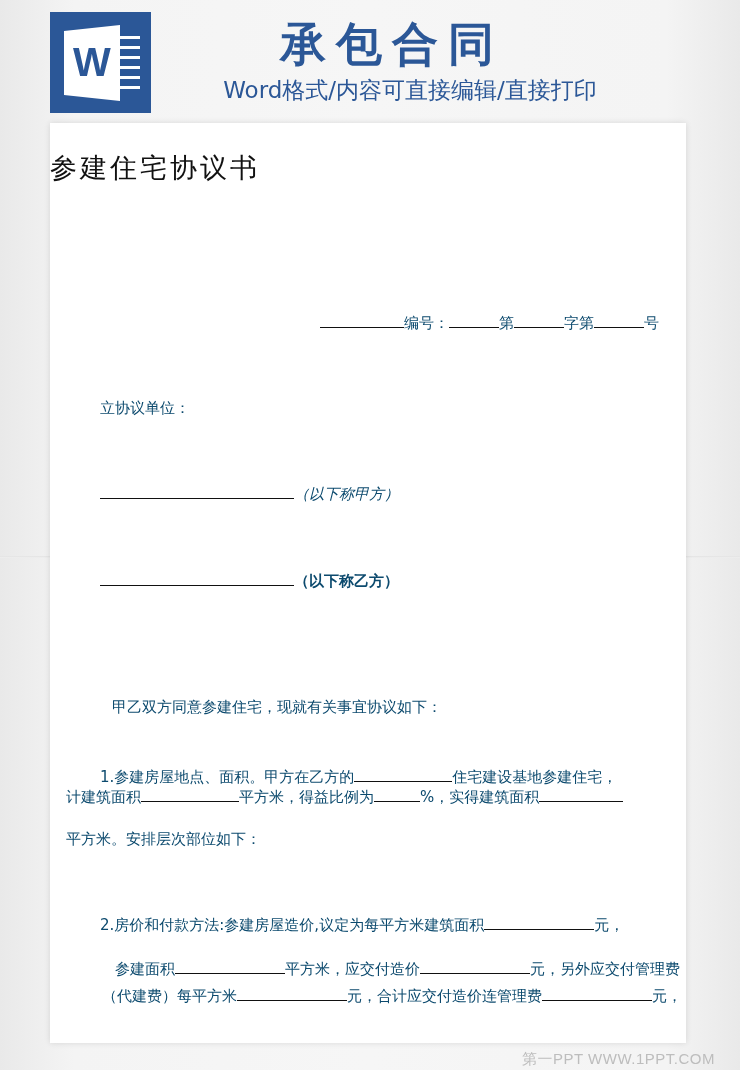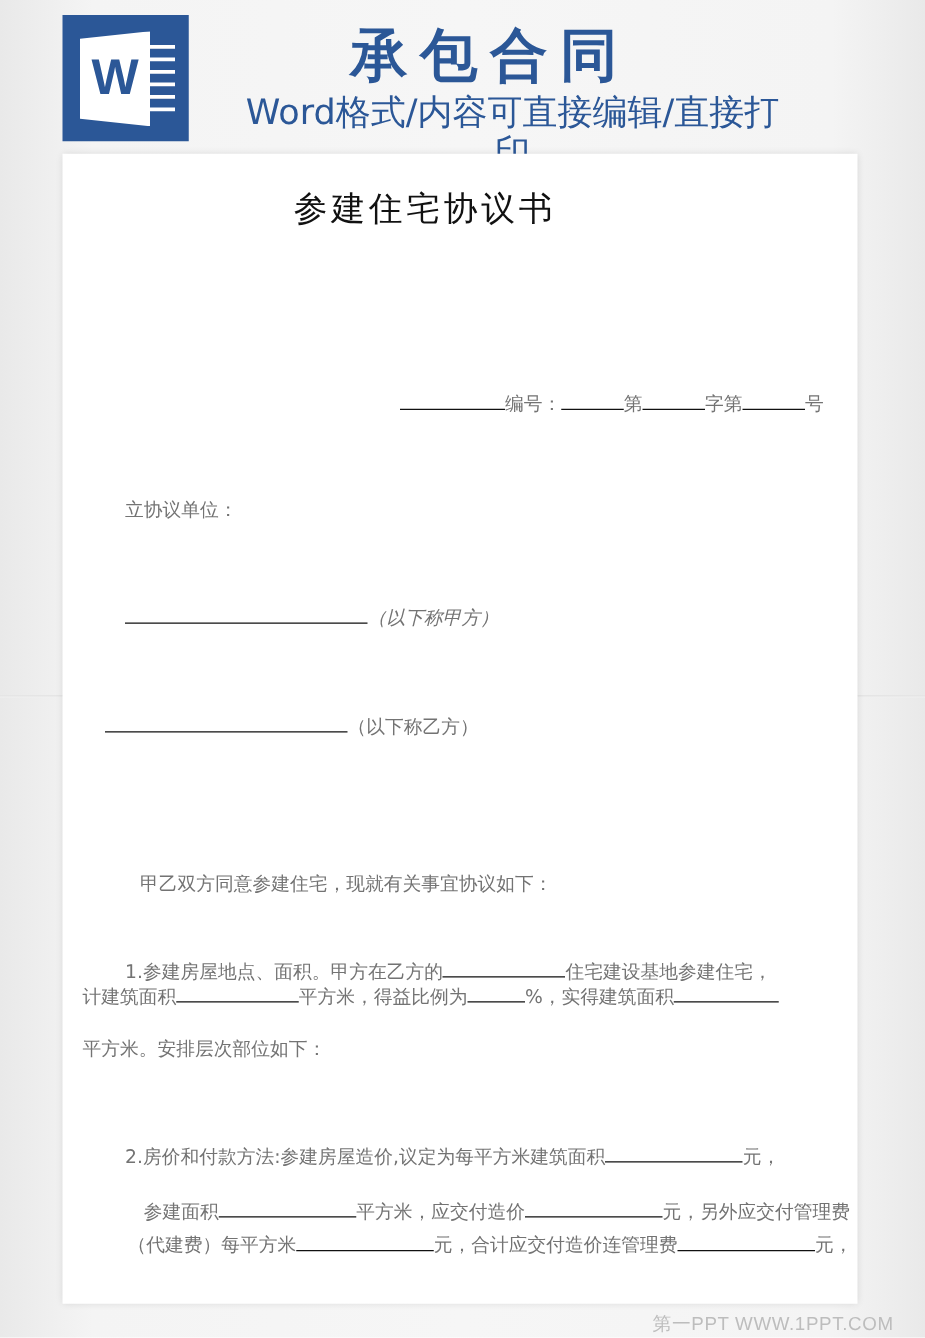--- a/index.html
+++ b/index.html
@@ -26,37 +26,37 @@
     .word-logo .lines { position: absolute; left: 70px; top: 24px; width: 20px; }
     .word-logo .lines i {
       display: block; height: 3px; background: #ffffff; margin-bottom: 7px;
     }
     .banner-title {
       position: absolute; left: 280px; top: 14px; width: 240px; text-align: left;
       font-size: 46px; font-weight: bold; letter-spacing: 10px; color: #2b5797; line-height: 60px;
     }
     .banner-sub {
       position: absolute; left: 195px; top: 74px; width: 430px; text-align: center;
-      font-size: 28px; color: #2b5797; line-height: 32px;
+      font-size: 23px; color: #2b5797; line-height: 32px;
     }
     .divider-line {
       position: absolute; left: 0; top: 556px; width: 740px; height: 2px;
       background: linear-gradient(to bottom, #e2e2e2, #f0f0f0);
     }
     .doc-page {
       position: absolute; left: 50px; top: 123px; width: 636px; height: 920px;
       background: #ffffff; box-shadow: 0 0 6px rgba(0,0,0,0.12);
       overflow: hidden; color: #111;
     }
     .doc-title {
-      position: absolute; left: 0; top: 28px; width: 580px; text-align: center;
+      position: absolute; left: 0; top: 28px; width: 580px; 
       font-size: 27px; letter-spacing: 3px; line-height: 34px; color: #111;
     }
     .line {
-      position: absolute; font-size: 15px; line-height: 20px; white-space: nowrap; color: #737373;
+      position: absolute; font-size: 15px; line-height: 20px; white-space: nowrap; color: #0c4a6e;
     }
     .blank {
       display: inline-block; border-bottom: 1px solid #111; height: 15px; vertical-align: baseline;
     }
     .footer-mark {
       position: absolute; left: 522px; top: 1050px; font-size: 15px; color: #bdbdbd;
       font-family: "Liberation Sans", sans-serif; letter-spacing: 0.5px;
     }
   </style>
 </head>
@@ -87,21 +87,21 @@
   <div class="line" style="left:270px; top:189px;">
     <span class="blank" style="width:84px;"></span><span>编号：</span><span class="blank" style="width:50px;"></span><span>第</span><span class="blank" style="width:50px;"></span><span>字第</span><span class="blank" style="width:50px;"></span><span>号</span>
   </div>
 
   <div class="line" style="left:50px; top:275px;">立协议单位：</div>
 
   <div class="line" style="left:50px; top:360px;font-style:italic;">
     <span class="blank" style="width:194px;"></span><span>（以下称甲方）</span>
   </div>
 
-  <div class="line" style="left:34px; top:447px;">
+  <div class="line" style="left:50px; top:447px;font-weight:bold;">
     <span class="blank" style="width:194px;"></span><span>（以下称乙方）</span>
   </div>
 
   <div class="line" style="left:62px; top:533px;margin-top:41px;">甲乙双方同意参建住宅，现就有关事宜协议如下：</div>
 
   <div class="line" style="left:50px; top:643px;">
     <span>1.参建房屋地点、面积。甲方在乙方的</span><span class="blank" style="width:98px;"></span><span>住宅建设基地参建住宅，</span>
   </div>
   <div class="line" style="left:16px; top:663px;">
     <span>计建筑面积</span><span class="blank" style="width:98px;"></span><span>平方米，得益比例为</span><span class="blank" style="width:46px;"></span><span>%，实得建筑面积</span><span class="blank" style="width:84px;"></span>

